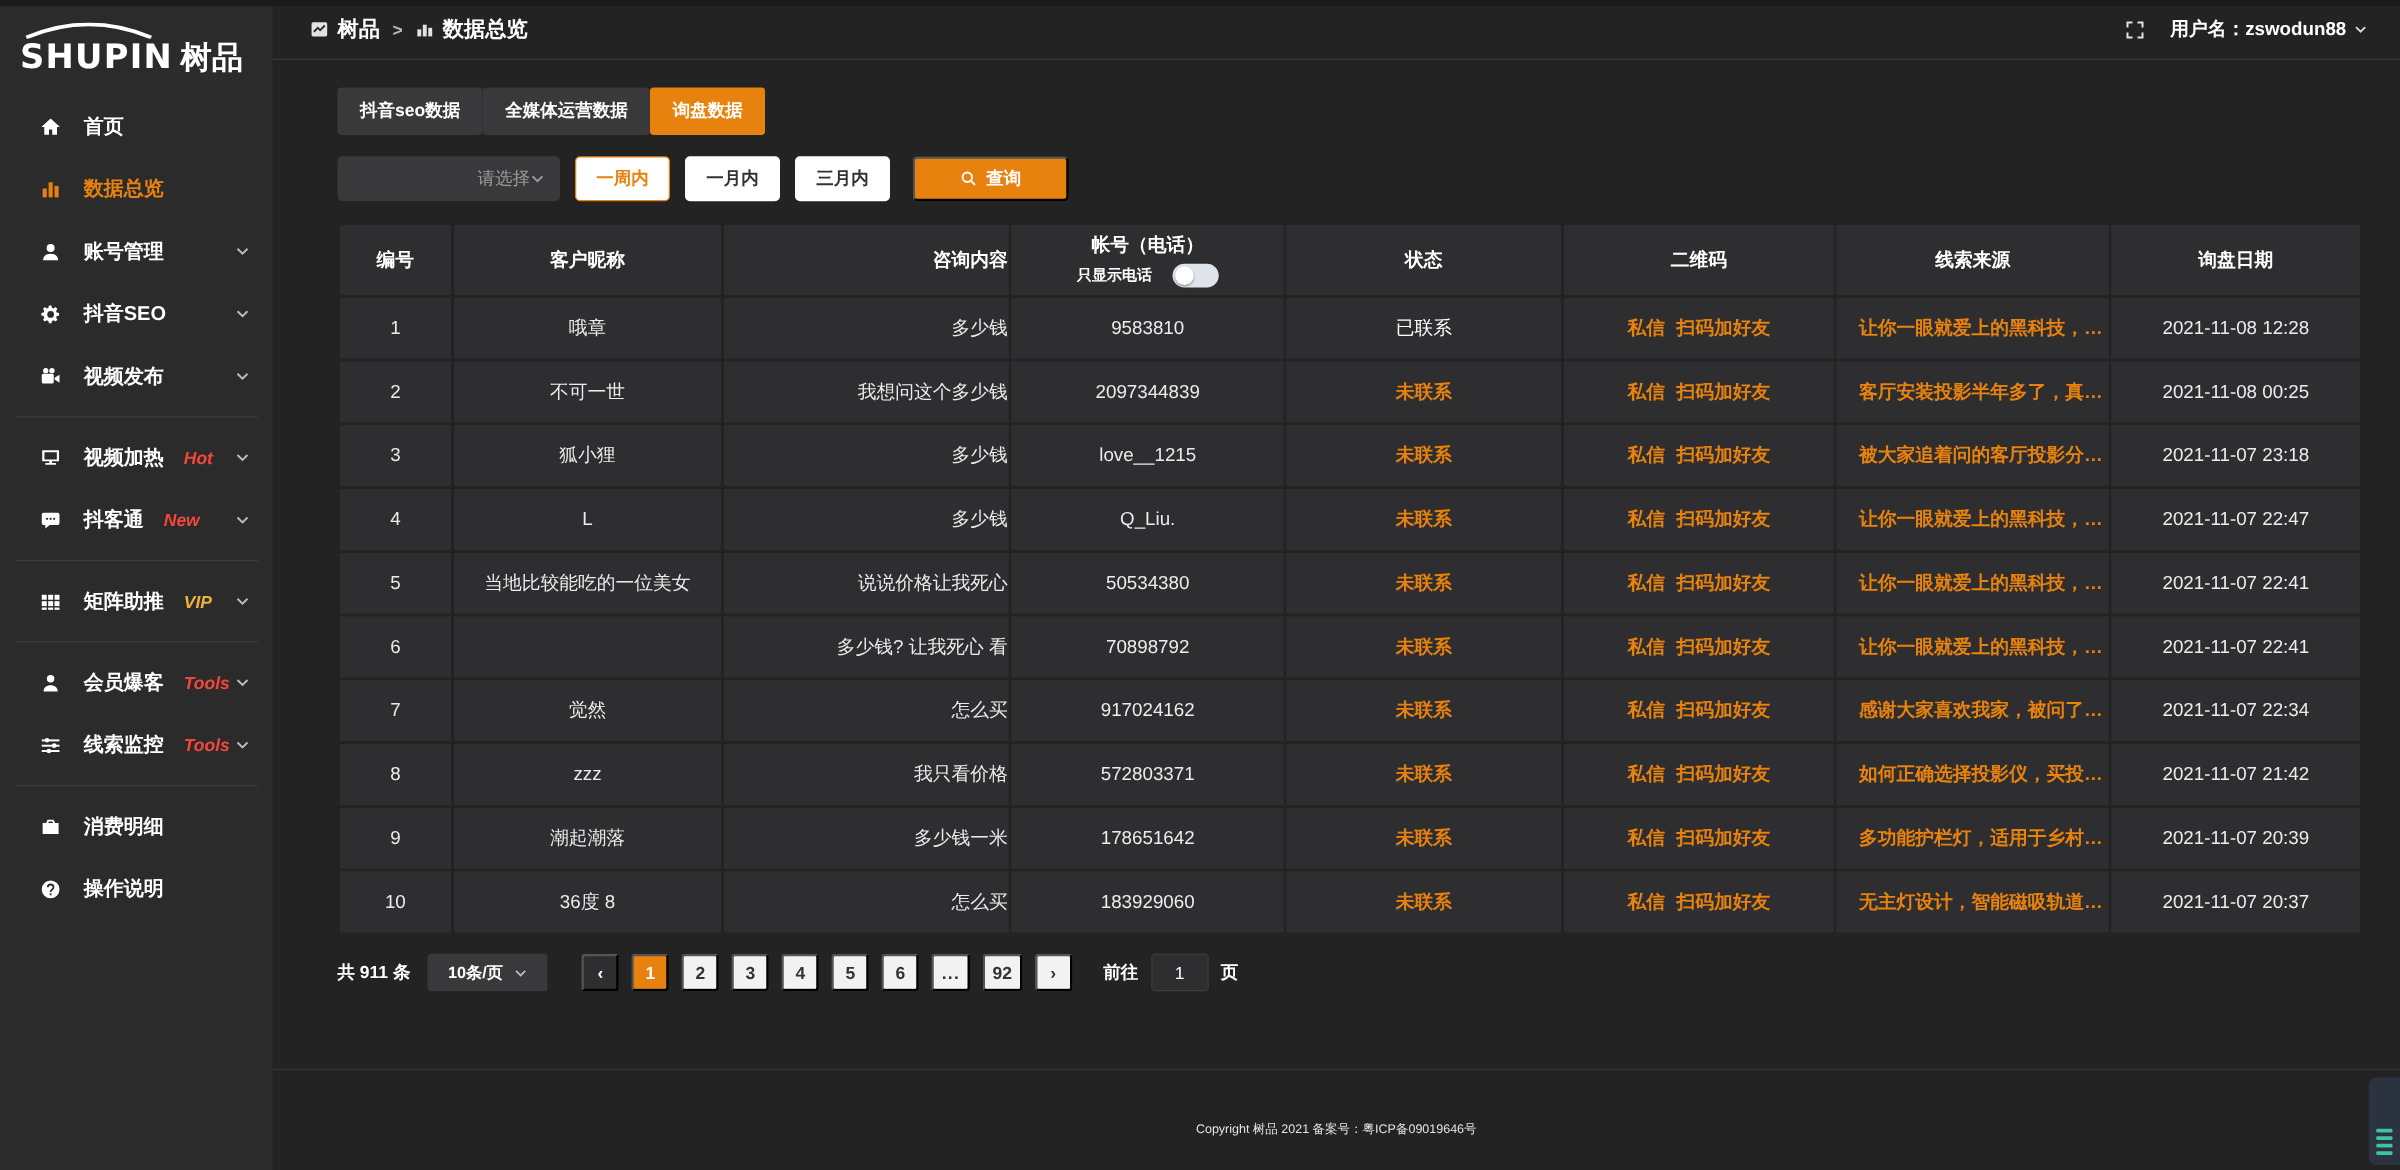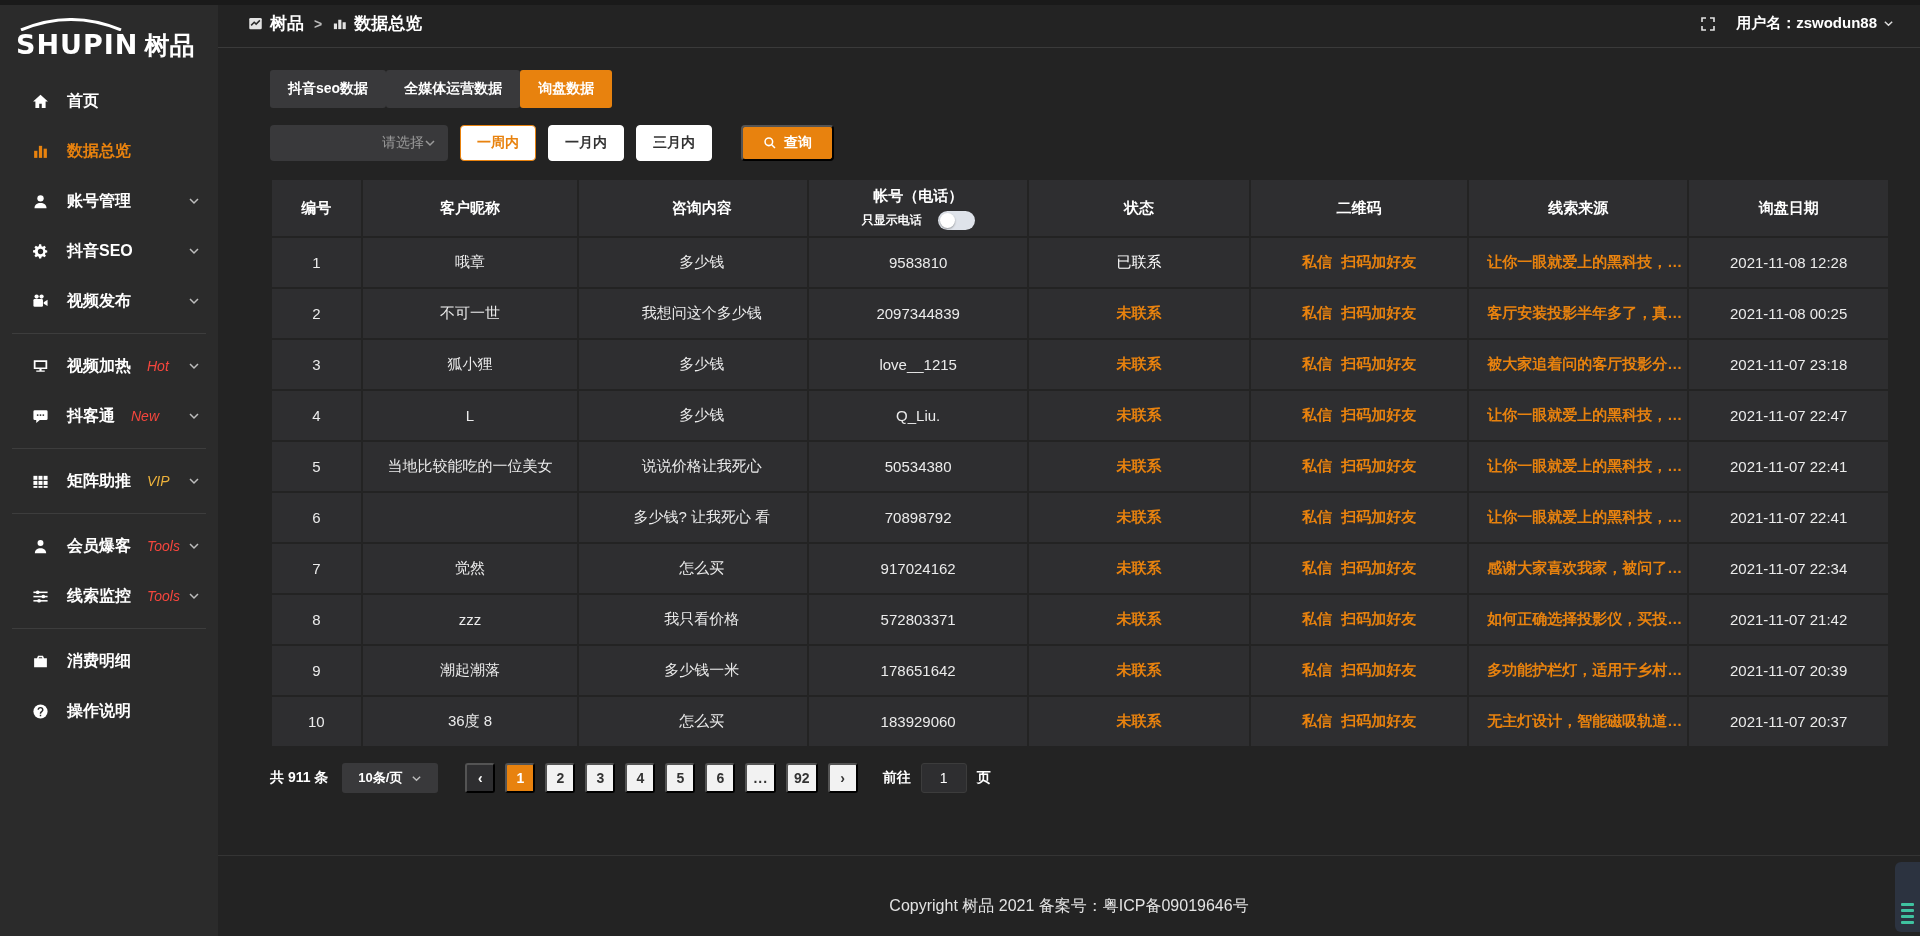--- a/index.html
+++ b/index.html
@@ -18,21 +18,21 @@
   .logo-arc { display:block; margin:0 0 -2px 2px; }
   .logo-row { display:flex; align-items:baseline; gap:6px; color:#fff; font-weight:bold; }
   .logo-en { font-size:27px; letter-spacing:1px; font-family:"DejaVu Sans",sans-serif; }
   .logo-cn { font-size:25px; }
   .menu { margin-top:12px; }
   .sb-item { position:relative; height:50px; display:flex; align-items:center; padding:0 20px 0 32px; color:#fff; font-size:16px; font-weight:bold; cursor:pointer; }
   .sb-icon { width:20px; margin-right:15px; display:flex; align-items:center; }
   .sb-icon svg { width:17px; height:17px; fill:currentColor; }
   .sb-item.active { color:#e8820e; }
   .sb-label { white-space:nowrap; }
-  .sb-badge { font-style:italic; font-weight:normal; font-size:14px; margin-left:16px; }
+  .sb-badge { font-style:italic; font-weight:bold; font-size:14px; margin-left:16px; }
   .sb-badge.red { color:#f5463d; }
   .sb-badge.vip { color:#eeb33b; }
   .sb-chevron { position:absolute; right:18px; display:flex; }
   .sb-divider { height:1px; background:#3d3d3d; margin:7px 12px; }
 
   
   .main { flex:1; display:flex; flex-direction:column; min-width:0; }
   .topbar { height:48px; min-height:48px; display:flex; align-items:center; justify-content:space-between; padding:0 26px 0 30px; border-bottom:1px solid #3a3a3a; }
   .breadcrumb { display:flex; align-items:center; gap:9px; font-size:17px; font-weight:bold; }
   .crumb { display:flex; align-items:center; gap:7px; cursor:pointer; }
@@ -45,47 +45,47 @@
   .content { flex:1; padding:22px 30px 0 52px; }
 
   .tabs { display:flex; }
   .tab { height:38px; padding:0 18px; background:#39393b; color:#fff; font-size:14px; font-weight:bold; display:flex; align-items:center; border-radius:3px; cursor:pointer; }
   .tab.active { background:#e8820e; }
 
   .filter-row { margin-top:17px; display:flex; align-items:center; }
   .select { width:178px; height:36px; background:#39393b; border-radius:4px; display:flex; align-items:center; justify-content:flex-end; padding:0 12px 0 14px; color:#9a9a9a; font-size:14px; cursor:pointer; }
   .range-btn { height:36px; padding:0 16px; background:#fff; color:#333; font-size:14px; font-weight:bold; border-radius:4px; margin-left:12px; display:flex; align-items:center; border:1px solid #fff; cursor:pointer; }
   .range-btn.selected { color:#e8820e; border-color:#e8820e; }
-  .query-btn { height:36px; padding:0 20px; background:#e8820e; color:#fff; border-radius:4px; margin-left:29px; display:flex; align-items:center; gap:7px; font-size:14px; font-weight:bold; cursor:pointer; }
+  .query-btn { height:36px; padding:0 36px; background:#e8820e; color:#fff; border-radius:4px; margin-left:18px; display:flex; align-items:center; gap:7px; font-size:14px; font-weight:bold; cursor:pointer; }
 
   .data-table { margin-top:17px; width:100%; border-collapse:collapse; table-layout:fixed; }
   .data-table th, .data-table td { background:#2e2e30; border:2px solid #232323; overflow:hidden; white-space:nowrap; }
   .data-table th { height:58px; font-size:15px; color:#fff; font-weight:bold; text-align:center; }
   .data-table td { height:51px; font-size:15px; color:#ebebeb; text-align:center; }
-  .data-table th.left, .data-table td.left { text-align:center; padding-left:18px; }
+  .data-table th.left, .data-table td.left { text-align:right; padding-left:18px; }
   td.status.pending { color:#e8820e; font-weight:bold; }
   td.status.contacted { color:#fff; }
   .qr-link { color:#e8820e; font-weight:bold; cursor:pointer;text-align:right; }
   .qr-link + .qr-link { margin-left:5px; }
   td.source { color:#e8820e; font-weight:bold; cursor:pointer; text-overflow:ellipsis; }
   .th-phone-line2 { display:flex; align-items:center; justify-content:center; gap:16px; margin-top:5px; font-size:12px; }
   .toggle { width:37px; height:19px; border-radius:10px; background:#dfe3ea; position:relative; display:inline-block; cursor:pointer; }
   .toggle-knob { width:15px; height:15px; border-radius:50%; background:#fff; position:absolute; top:2px; left:2px; box-shadow:0 1px 2px rgba(0,0,0,.35); }
 
   .pagination { margin-top:15px; display:flex; align-items:center; font-size:14px; }
   .pg-total { font-weight:bold; margin-right:14px; }
   .pg-size { width:96px; height:30px; background:#39393b; border-radius:3px; display:flex; align-items:center; justify-content:center; gap:9px; margin-right:22px; font-size:13px; font-weight:bold; cursor:pointer; }
   .page-btn { min-width:30px; height:30px; padding:0 6px; border-radius:3px; background:#f2f2f2; color:#333; display:flex; align-items:center; justify-content:center; margin:0 5px; font-size:14px; font-weight:bold; cursor:pointer; }
   .page-btn.prev { background:#2e2e30; color:#fff; }
   .page-btn.active { background:#e8820e; color:#fff; }
   .page-btn.dots { letter-spacing:1px; }
   .pg-goto { margin-left:20px; display:flex; align-items:center; gap:10px; font-weight:bold; }
   .goto-input { width:46px; height:30px; background:#2e2e30; border:1px solid #3c3c3c; border-radius:3px; color:#fff; text-align:center; font-size:14px; font-family:inherit; }
 
-  .footer { height:81px; min-height:81px; border-top:1px solid #343434; text-align:center; padding-top:40px; color:#e3e3e3; font-size:16px; }
+  .footer { height:81px; min-height:81px; border-top:1px solid #343434; text-align:center; padding-top:40px; color:#e3e3e3; font-size:10px; }
 
   .float-widget { position:absolute; right:0; bottom:4px; width:25px; height:70px; background:#2c3340; border-radius:6px 0 0 6px; display:flex; flex-direction:column; justify-content:flex-end; align-items:center; padding-bottom:7px; z-index:10; cursor:pointer; }
   .fw-bar { width:13px; height:3px; background:#3fc2a0; border-radius:1px; margin:1.5px 0; }
 </style>
 </head>
 <body>
 
 <div class="top-strip"></div>
 
 <div class="app">

